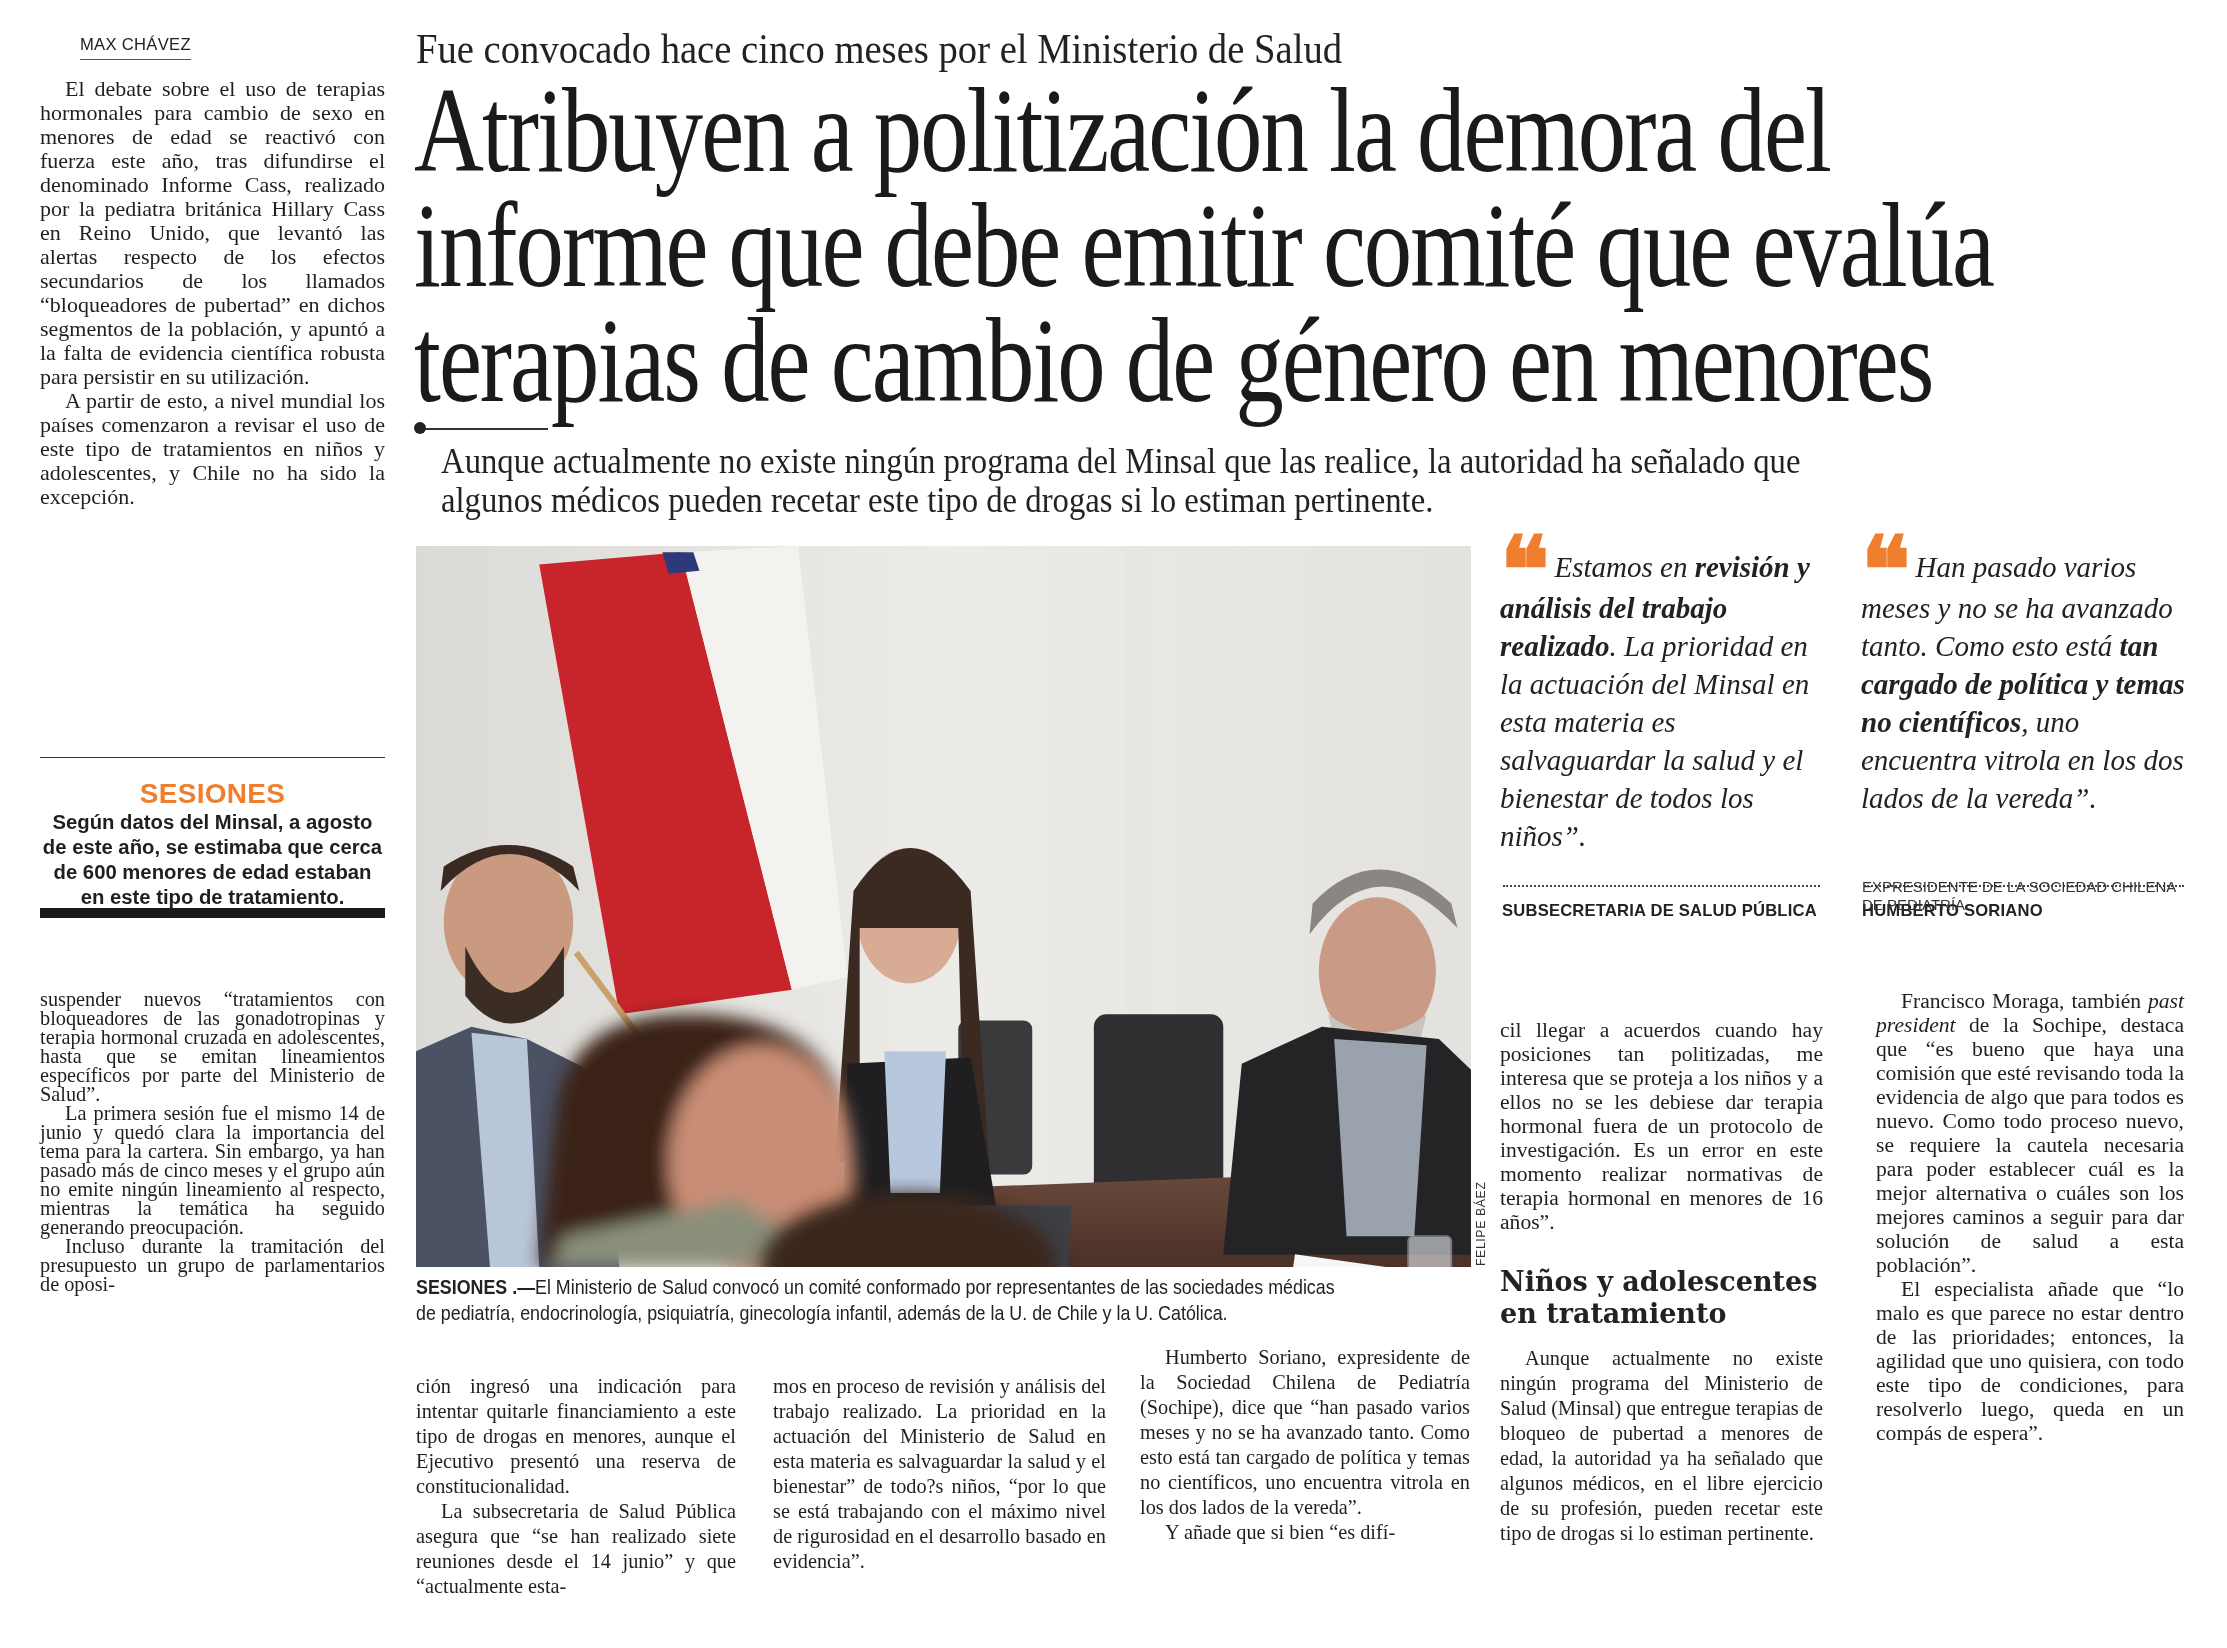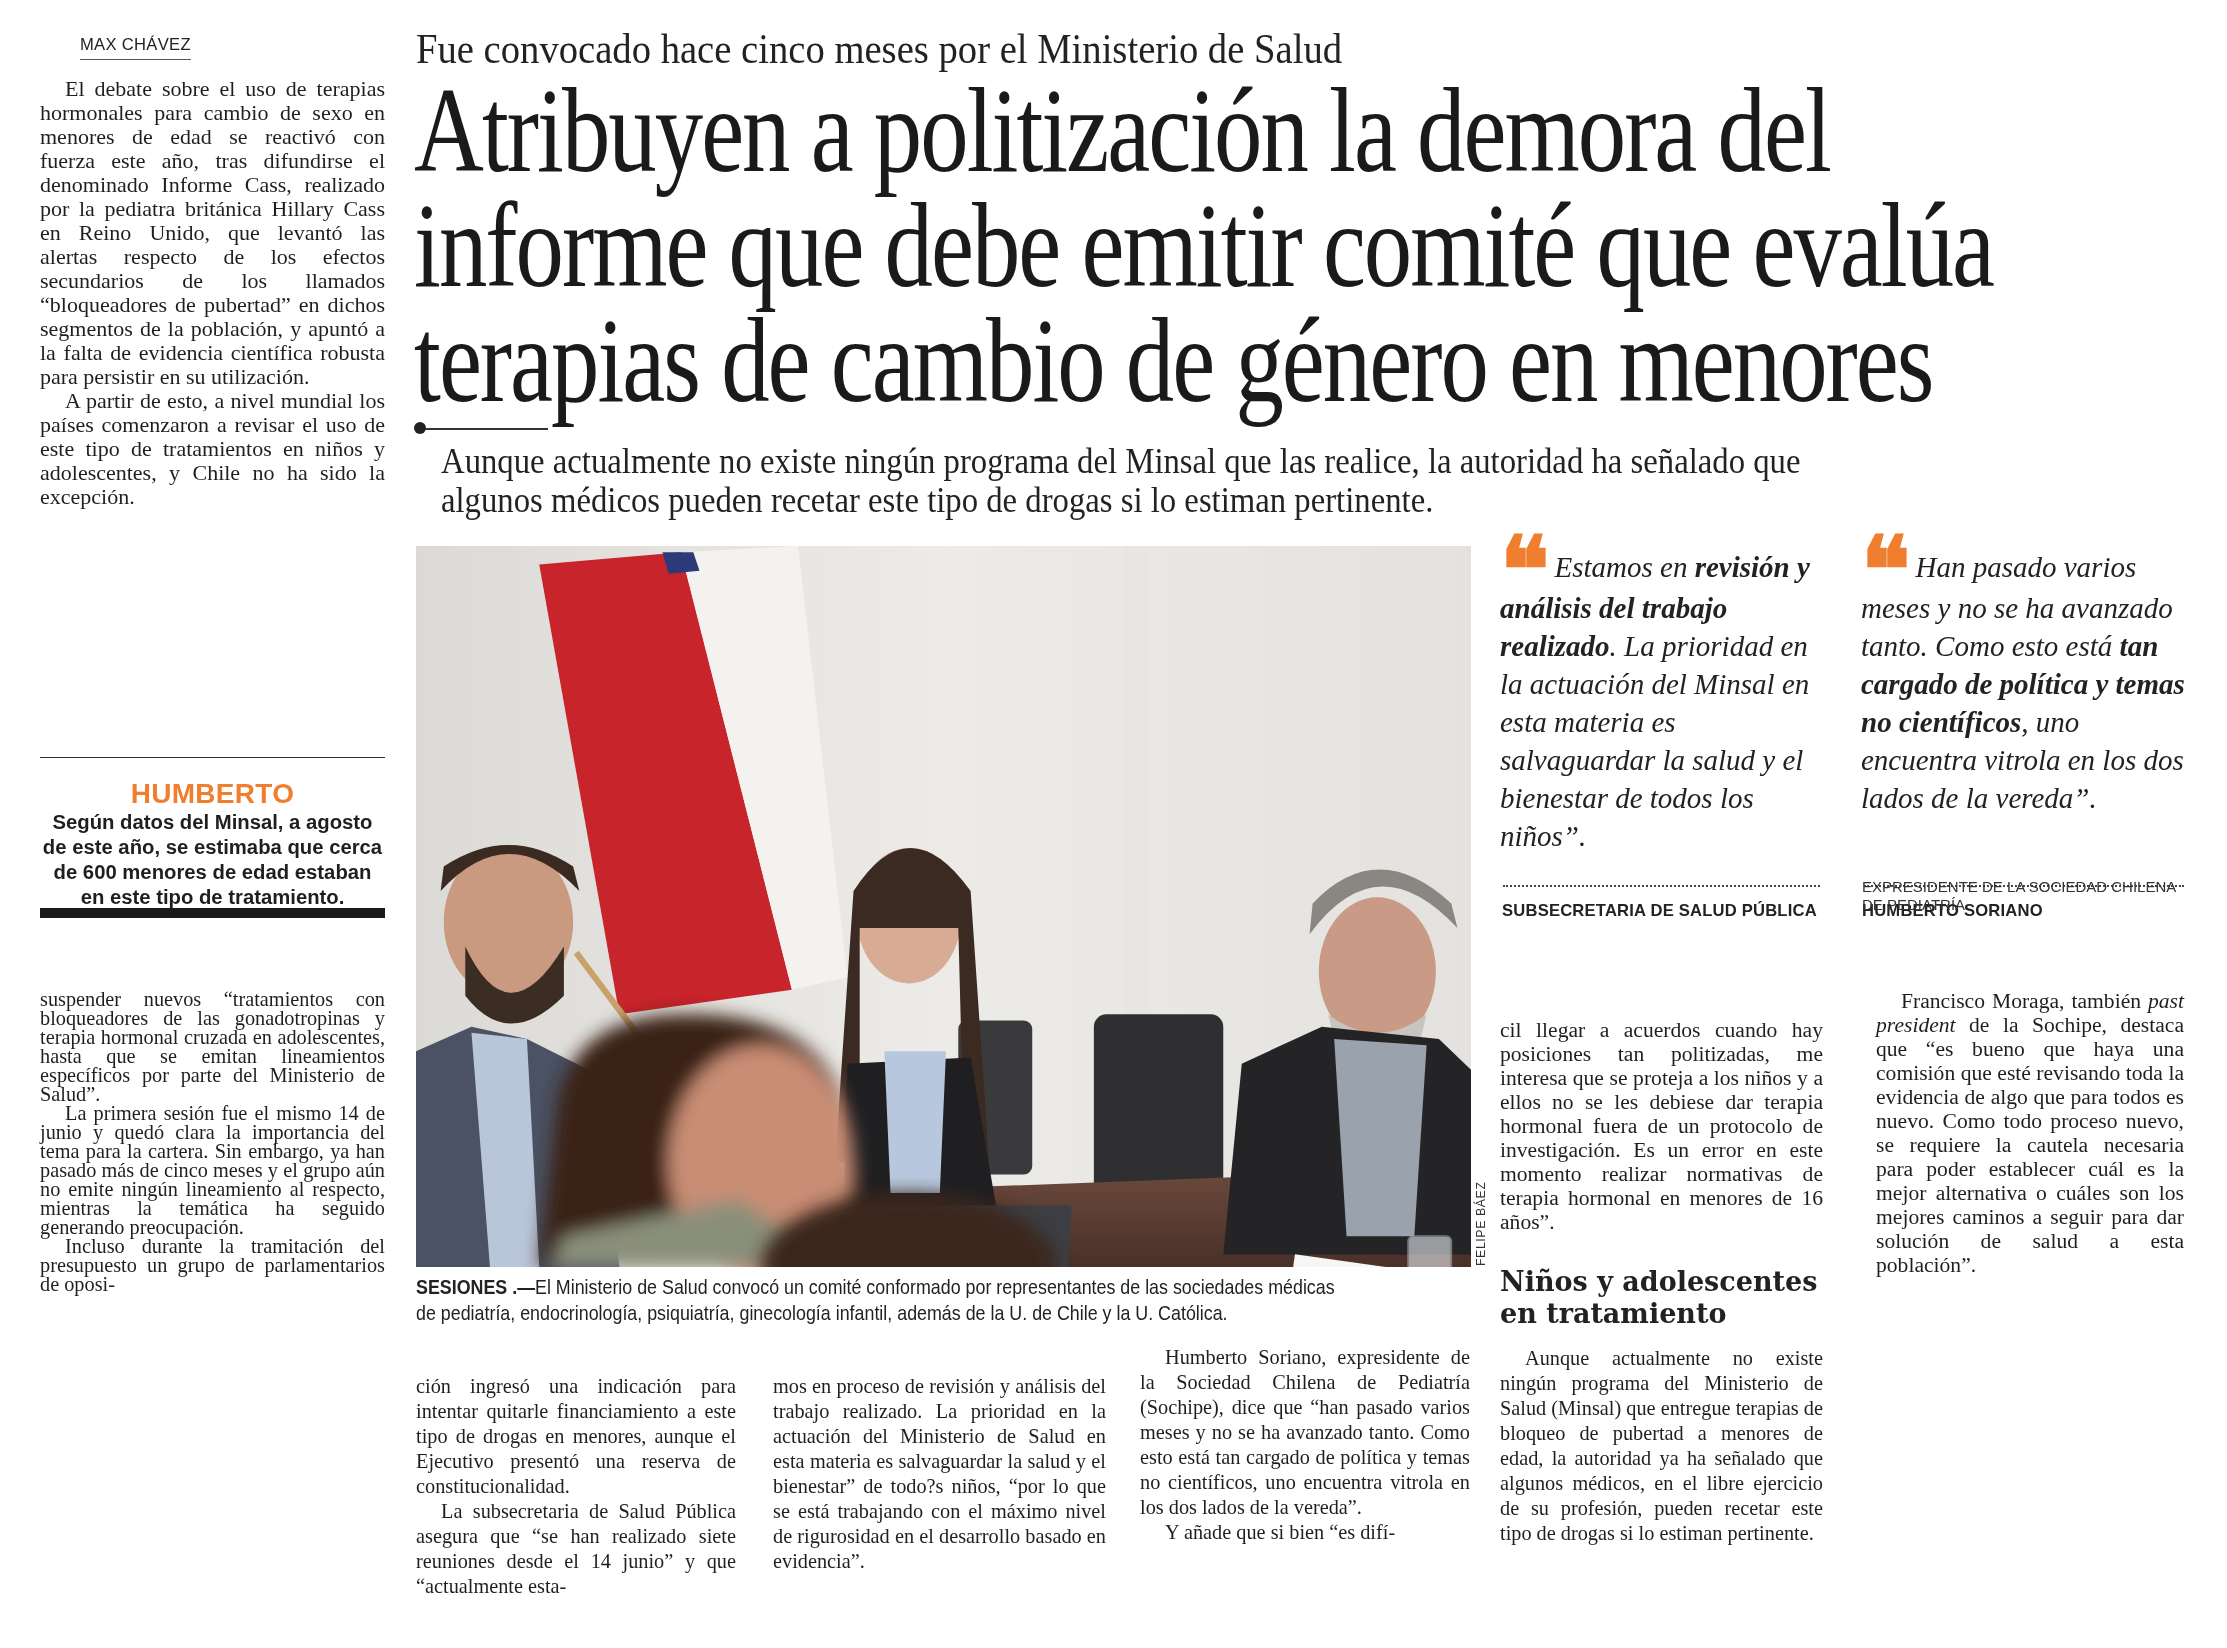--- a/index.html
+++ b/index.html
@@ -46,21 +46,21 @@
 <body>
 
 <div class="abs byline">MAX CHÁVEZ</div>
 
 <div class="abs body-col" style="left:40px; top:77px; width:345px;">
   <p>El debate sobre el uso de terapias hormonales para cambio de sexo en menores de edad se reactivó con fuerza este año, tras difundirse el denominado Informe Cass, realizado por la pediatra británica Hillary Cass en Reino Unido, que levantó las alertas respecto de los efectos secundarios de los llamados “bloqueadores de pubertad” en dichos segmentos de la población, y apuntó a la falta de evidencia científica robusta para persistir en su utilización.</p>
   <p>A partir de esto, a nivel mundial los países comenzaron a revisar el uso de este tipo de tratamientos en niños y adolescentes, y Chile no ha sido la excepción.</p>
 </div>
 
 <div class="abs sidebar-top"></div>
-<div class="abs sidebar-title">HUMBERTO</div>
+<div class="abs sidebar-title">SESIONES</div>
 <div class="abs sidebar-text">Según datos del Minsal, a agosto de este año, se estimaba que cerca de 600 menores de edad estaban en este tipo de tratamiento.</div>
 <div class="abs sidebar-bottom"></div>
 
 <div class="abs body-col" style="left:40px; top:961px; width:345px; line-height:19px; font-size:20.3px;">
   <p class="noind">suspender nuevos “tratamientos con bloqueadores de las gonadotropinas y terapia hormonal cruzada en adolescentes, hasta que se emitan lineamientos específicos por parte del Ministerio de Salud”.</p>
   <p>La primera sesión fue el mismo 14 de junio y quedó clara la importancia del tema para la cartera. Sin embargo, ya han pasado más de cinco meses y el grupo aún no emite ningún lineamiento al respecto, mientras la temática ha seguido generando preocupación.</p>
   <p>Incluso durante la tramitación del presupuesto un grupo de parlamentarios de oposi-</p>
 </div>
 
 <div class="abs kicker">Fue convocado hace cinco meses por el Ministerio de Salud</div>
@@ -177,14 +177,15 @@
 <div class="abs body-col" style="left:1500px; top:989px; width:323px; font-size:21.6px; line-height:24px;">
   <p class="noind">cil llegar a acuerdos cuando hay posiciones tan politizadas, me interesa que se proteja a los niños y a ellos no se les debiese dar terapia hormonal fuera de un protocolo de investigación. Es un error en este momento realizar normativas de terapia hormonal en menores de 16 años”.</p>
 </div>
 <div class="abs subhead" style="left:1500px; top:1266px; width:323px;">Niños y adolescentes en tratamiento</div>
 <div class="abs body-col" style="left:1500px; top:1346px; width:323px; font-size:20.3px; line-height:25px;">
   <p>Aunque actualmente no existe ningún programa del Ministerio de Salud (Minsal) que entregue terapias de bloqueo de pubertad a menores de edad, la autoridad ya ha señalado que algunos médicos, en el libre ejercicio de su profesión, pueden recetar este tipo de drogas si lo estiman pertinente.</p>
 </div>
 
 <div class="abs body-col" style="left:1876px; top:989px; width:308px; font-size:21.6px; line-height:24px;">
   <p><span>Francisco Moraga, también </span><i>past president</i><span> de la Sochipe, destaca que “es bueno que haya una comisión que esté revisando toda la evidencia de algo que para todos es nuevo. Como todo proceso nuevo, se requiere la cautela necesaria para poder establecer cuál es la mejor alternativa o cuáles son los mejores caminos a seguir para dar solución de salud a esta población”.</span></p>
+  <p>El especialista añade que “lo malo es que parece no estar dentro de las prioridades; entonces, la agilidad que uno quisiera, con todo este tipo de condiciones, para resolverlo luego, queda en un compás de espera”.</p>
 </div>
 
 
 </body></html>

